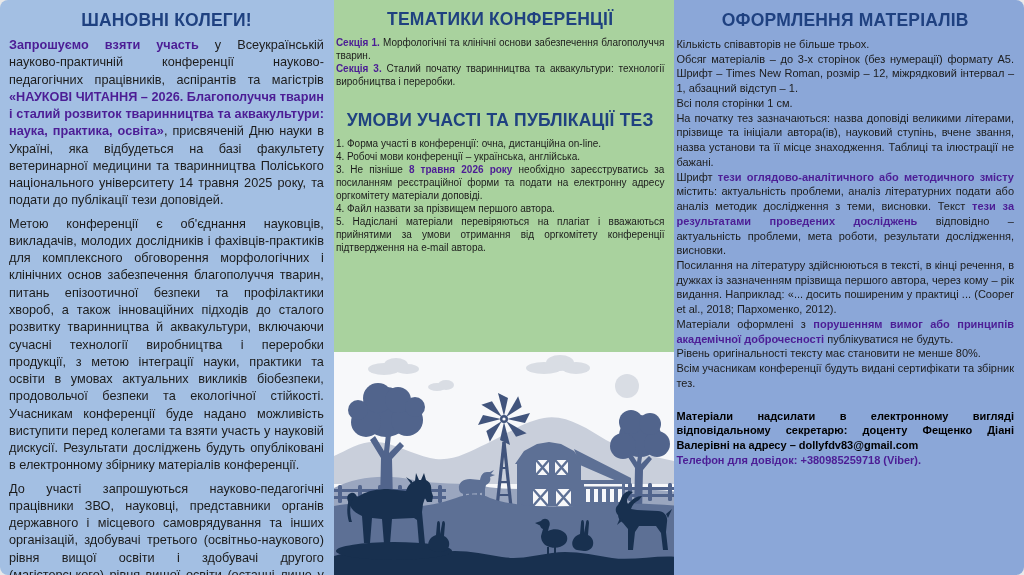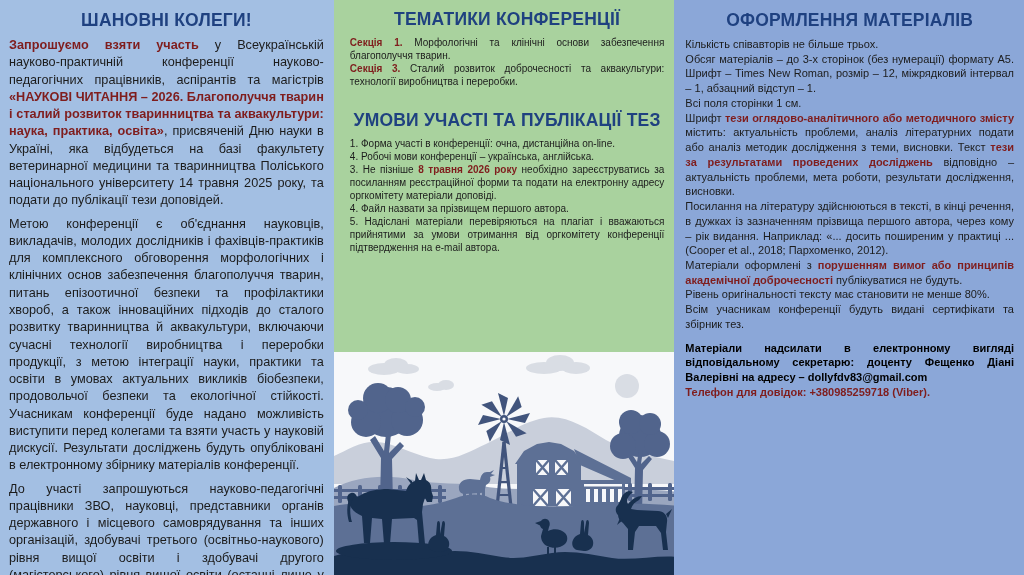--- a/index.html
+++ b/index.html
@@ -3,39 +3,39 @@
 <meta charset="utf-8">
 <style>
   :root{
     --left-bg:#a3bfe3; --middle-bg:#a9d29e; --right-bg:#8ba7d8;
     --heading:#1f4180; --body-text:#1c1c1c;
     --ill-sky:#f7f8fa; --ill-cloud:#d9dde4; --ill-light:#c9cfdb; --ill-hill:#9aa6bf;
     --ill-slate:#51648c; --ill-mid:#5d7095; --ill-dark:#41547c; --ill-navy:#18304f;
   }
   html,body{margin:0;padding:0;background:#e9e9e9;}
   .flyer{width:1024px;height:575px;display:flex;font-family:"Liberation Sans",sans-serif;
-         color:var(--body-text);overflow:hidden;}
+         color:var(--body-text);overflow:hidden;border-radius:8px;}
   .col{box-sizing:border-box;overflow:hidden;height:575px;}
   .col-left{width:338px;background:var(--left-bg);padding:6px 10px 0 9px;}
   .col-mid{width:345px;display:flex;flex-direction:column;}
   .mid-top{background:var(--middle-bg);height:352px;box-sizing:border-box;
-           padding:5px 10px 0 16px;overflow:hidden;}
+           padding:5px 10px 0 2px;overflow:hidden;}
   .farm{height:223px;line-height:0;}
   .farm svg{display:block;}
-  .col-right{width:354px;background:var(--right-bg);padding:6px 10px 0 11px;}
+  .col-right{width:354px;background:var(--right-bg);padding:6px 10px 0 2px;}
   .panel-heading{font-size:17.5px;line-height:1.2;text-align:center;color:var(--heading);
        margin:4px 0 6px 0;font-weight:bold;letter-spacing:.2px;}
   p{margin:0;text-align:justify;}
-  .b{font-weight:bold;color:#7f1d1d;}
+  .b{font-weight:bold;color:#4c1d95;}
   .col-left p{font-size:12.7px;line-height:1.36;}
   .gap{margin-top:6px;}
   .mid-top p{font-size:10px;line-height:1.3;}
   .terms-heading{margin-top:22px;}
   .col-right p{font-size:11px;line-height:1.34;}
-  .contact{margin-top:9px;}
+  .contact{margin-top:18px;}
   .contact .b, .contact span{font-weight:bold;color:#000;}
   .f-sky{fill:var(--ill-sky);} .f-cloud{fill:var(--ill-cloud);} .f-light{fill:var(--ill-light);}
   .f-hill{fill:var(--ill-hill);} .f-slate{fill:var(--ill-slate);} .f-mid{fill:var(--ill-mid);}
   .f-dark{fill:var(--ill-dark);} .f-navy{fill:var(--ill-navy);}
   .s-dark{stroke:var(--ill-dark);fill:none;} .s-mid{stroke:var(--ill-mid);fill:none;}
 </style>
 </head>
 <body>
 
 <div class="flyer">
@@ -44,21 +44,21 @@
     <h1 class="panel-heading">ШАНОВНІ КОЛЕГИ!</h1>
     <p><span class="b">Запрошуємо взяти участь</span><span> у Всеукраїнській науково-практичній конференції науково-педагогічних працівників, аспірантів та магістрів </span><span class="b">«НАУКОВІ ЧИТАННЯ – 2026. Благополуччя тварин і сталий розвиток тваринництва та аквакультури: наука, практика, освіта»</span><span>, присвяченій Дню науки в Україні, яка відбудеться на базі факультету ветеринарної медицини та тваринництва Поліського національного університету 14 травня 2025 року, та подати до публікації тези доповідей.</span></p>
     <p class="gap"><span>Метою конференції є об'єднання науковців, викладачів, молодих дослідників і фахівців-практиків для комплексного обговорення морфологічних і клінічних основ забезпечення благополуччя тварин, питань епізоотичної безпеки та профілактики хвороб, а також інноваційних підходів до сталого розвитку тваринництва й аквакультури, включаючи сучасні технології виробництва і переробки продукції, з метою інтеграції науки, практики та освіти в умовах актуальних викликів біобезпеки, продовольчої безпеки та екологічної стійкості. Учасникам конференції буде надано можливість виступити перед колегами та взяти участь у науковій дискусії. Результати досліджень будуть опубліковані в електронному збірнику матеріалів конференції.</span></p>
     <p class="gap"><span>До участі запрошуються науково-педагогічні працівники ЗВО, науковці, представники органів державного і місцевого самоврядування та інших організацій, здобувачі третього (освітньо-наукового) рівня вищої освіти і здобувачі другого (магістерського) рівня вищої освіти (останні лише у співавторстві з викладачами).</span></p>
   </section>
 
   <section class="col col-mid">
     <div class="mid-top">
       <h1 class="panel-heading">ТЕМАТИКИ КОНФЕРЕНЦІЇ</h1>
       <p><span class="b">Секція 1.</span><span> Морфологічні та клінічні основи забезпечення благополуччя тварин.</span></p>
-      <p><span class="b">Секція 3.</span><span> Сталий розвиток доброчесності та аквакультури: технології виробництва і переробки.</span></p>
+      <p><span class="b">Секція 3.</span><span> Сталий початку тваринництва та аквакультури: технології виробництва і переробки.</span></p>
       <h1 class="panel-heading terms-heading">УМОВИ УЧАСТІ ТА ПУБЛІКАЦІЇ ТЕЗ</h1>
       <p><span>1. Форма участі в конференції: очна, дистанційна on-line.</span></p>
       <p><span>4. Робочі мови конференції – українська, англійська.</span></p>
       <p><span>3. Не пізніше </span><span class="b">8 травня 2026 року</span><span> необхідно зареєструватись за посиланням реєстраційної форми та подати на електронну адресу оргкомітету матеріали доповіді.</span></p>
       <p><span>4. Файл назвати за прізвищем першого автора.</span></p>
       <p><span>5. Надіслані матеріали перевіряються на плагіат і вважаються прийнятими за умови отримання від оргкомітету конференції підтвердження на e-mail автора.</span></p>
     </div>
 
     <div class="farm">
       <svg viewBox="0 0 345 223" width="345" height="223" preserveAspectRatio="none">
@@ -210,20 +210,21 @@
         </g>
       </svg>
     </div>
   </section>
 
   <section class="col col-right">
     <h1 class="panel-heading">ОФОРМЛЕННЯ МАТЕРІАЛІВ</h1>
     <p><span>Кількість співавторів не більше трьох.</span></p>
     <p><span>Обсяг матеріалів – до 3-х сторінок (без нумерації) формату А5. Шрифт – Times New Roman, розмір – 12, міжрядковий інтервал – 1, абзацний відступ – 1.</span></p>
     <p><span>Всі поля сторінки 1 см.</span></p>
+    <p><span>На початку тез зазначаються: назва доповіді великими літерами, прізвище та ініціали автора(ів), науковий ступінь, вчене звання, назва установи та її місце знаходження. Таблиці та ілюстрації не бажані.</span></p>
     <p><span>Шрифт </span><span class="b">тези оглядово-аналітичного або методичного змісту</span><span> містить: актуальність проблеми, аналіз літературних подати або аналіз методик дослідження з теми, висновки. Текст </span><span class="b">тези за результатами проведених досліджень</span><span> відповідно – актуальність проблеми, мета роботи, результати дослідження, висновки.</span></p>
     <p><span>Посилання на літературу здійснюються в тексті, в кінці речення, в дужках із зазначенням прізвища першого автора, через кому – рік видання. Наприклад: «... досить поширеним у практиці ... (Cooper et al., 2018; Пархоменко, 2012).</span></p>
     <p><span>Матеріали оформлені з </span><span class="b">порушенням вимог або принципів академічної доброчесності</span><span> публікуватися не будуть.</span></p>
     <p><span>Рівень оригінальності тексту має становити не менше 80%.</span></p>
     <p><span>Всім учасникам конференції будуть видані сертифікати та збірник тез.</span></p>
     <p class="contact"><span class="b">Матеріали надсилати в електронному вигляді відповідальному секретарю: доценту Фещенко Діані Валерівні на адресу –  dollyfdv83@gmail.com</span></p>
     <p><span class="b">Телефон для довідок: +380985259718 (Viber).</span></p>
   </section>
 
 </div>

